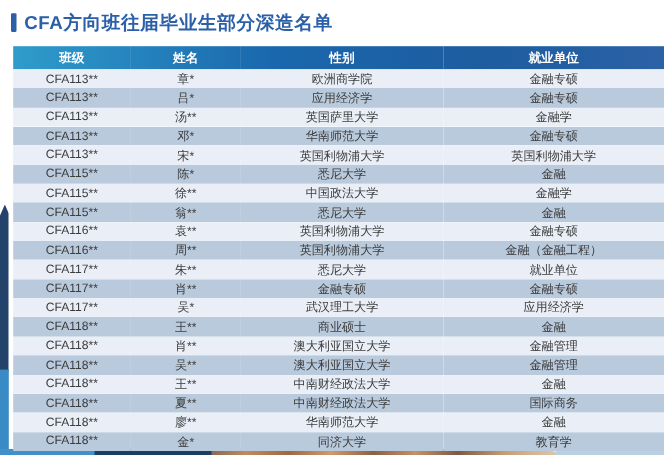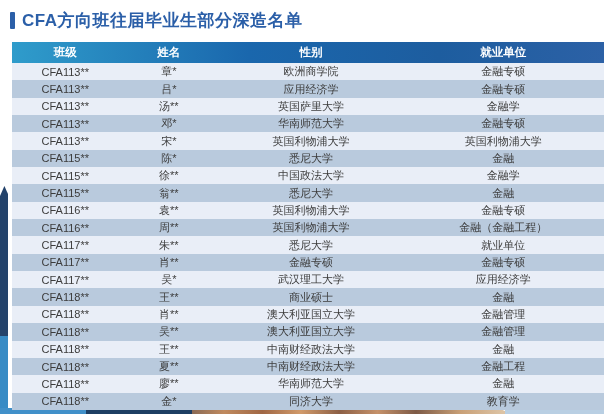--- a/index.html
+++ b/index.html
@@ -204,21 +204,21 @@
         <tr class="odd">
           <td>CFA118**</td>
           <td>王**</td>
           <td>中南财经政法大学</td>
           <td>金融</td>
         </tr>
         <tr class="even">
           <td>CFA118**</td>
           <td>夏**</td>
           <td>中南财经政法大学</td>
-          <td>金融工程</td>
+          <td>国际商务</td>
         </tr>
         <tr class="odd">
           <td>CFA118**</td>
           <td>廖**</td>
           <td>华南师范大学</td>
           <td>金融</td>
         </tr>
         <tr class="even">
           <td>CFA118**</td>
           <td>金*</td>

